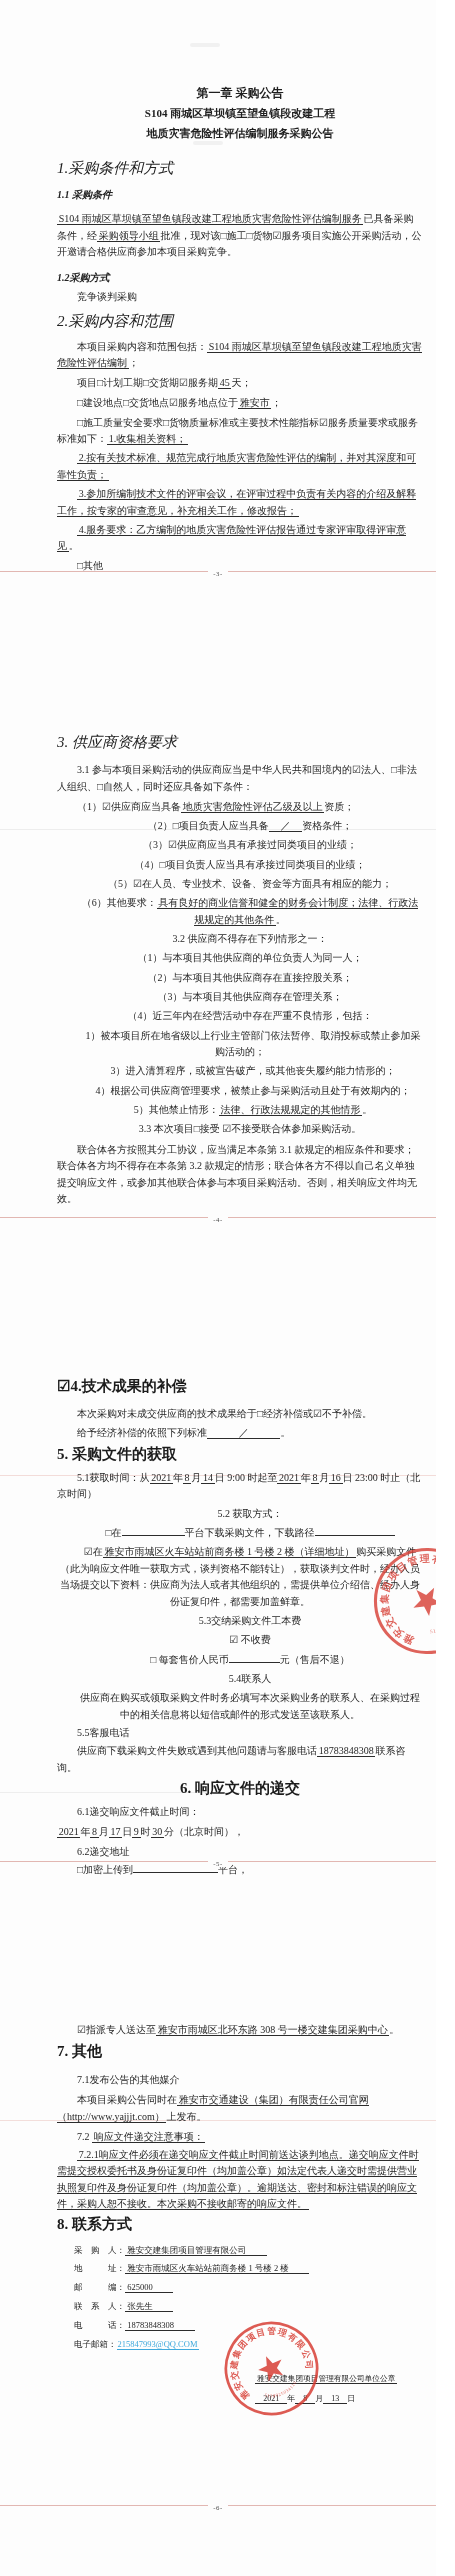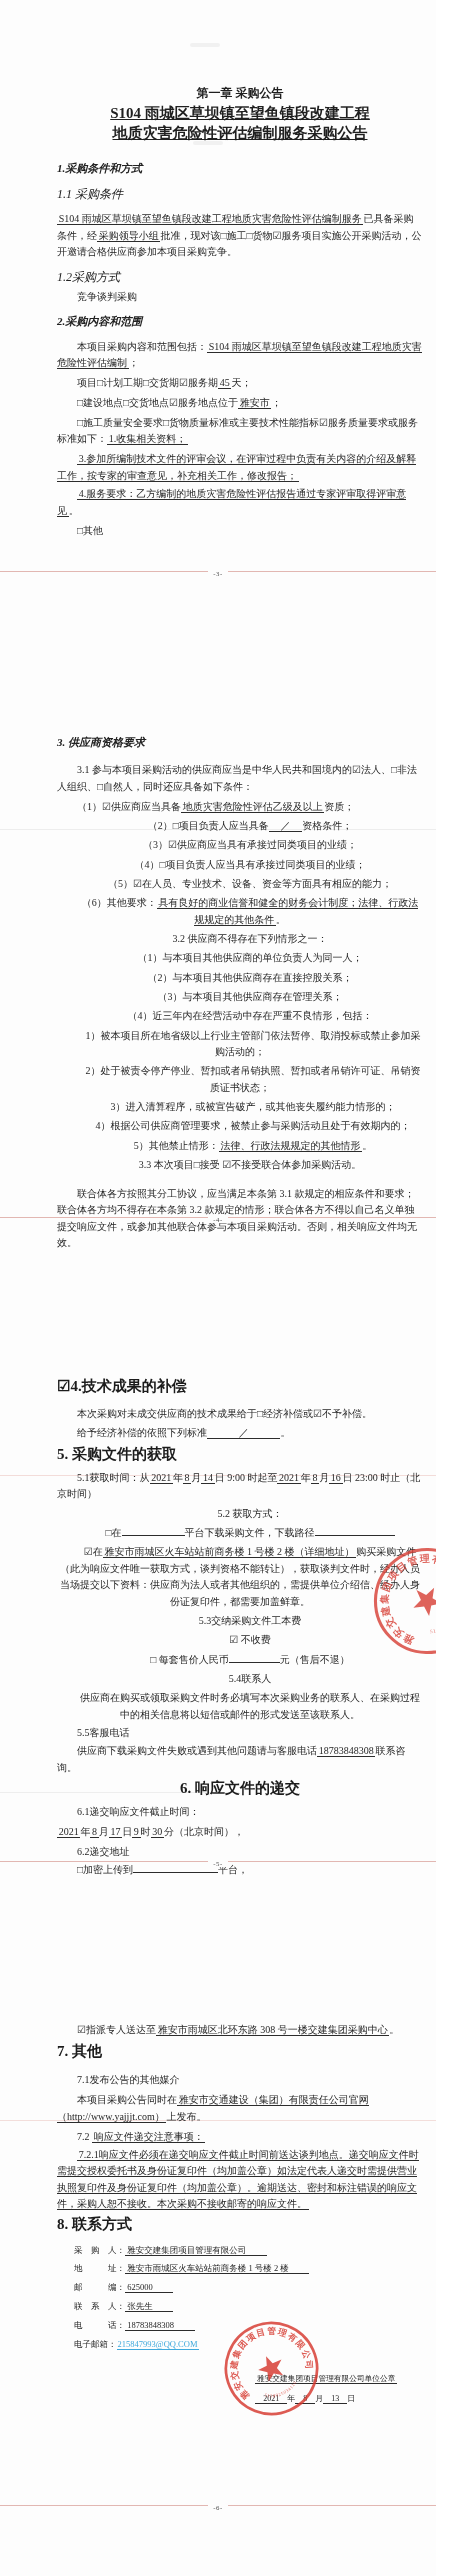--- a/index.html
+++ b/index.html
@@ -1,34 +1,34 @@
 <!DOCTYPE html>
 <html style="font-size:9px"><head>
 <meta charset="utf-8">
 <style>
   html,body{margin:0;padding:0;background:#ffffff;}
   .canvas{position:relative;width:436px;height:2576px;background:#fdfdfd;overflow:hidden;
           font-family:"Liberation Serif","DejaVu Serif",serif;color:#262626;}
   .page{position:absolute;left:0;width:456px;box-sizing:border-box;padding:0 33px 0 57px;}
   .chapter{margin:0;text-align:center;font-size:12px;line-height:19.4px;font-weight:bold;color:#1f1f1f;}
-  .subtitle{margin:0;text-align:center;font-size:15px;line-height:20px;font-weight:bold;color:#1f1f1f;text-decoration:underline;}
-  .hk{margin:0;font-style:italic;font-size:11px;line-height:17px;font-weight:700;color:#222;}
-  .hk.sub{font-size:12px;font-weight:400;}
+  .subtitle{margin:0;text-align:center;font-size:11px;line-height:20px;font-weight:bold;color:#1f1f1f;}
+  .hk{margin:0;font-style:italic;font-size:15px;line-height:17px;font-weight:400;color:#222;}
+  .hk.sub{font-size:10px;font-weight:700;}
   .hb{margin:0;font-family:Liberation Serif, serif;font-weight:bold;
       font-size:15px;line-height:18px;color:#1c1c1c;}
   .b{margin:0;font-size:10px;line-height:16.5px;color:#262626;}
   .ind{text-indent:2em;}
   .ind2{text-indent:2.6em;}
   .u{border-bottom:0.6px solid #2c2c2c;padding:0 1.7px;}
   .uv{border-bottom:0.6px solid #2c2c2c;padding:0 20.5px 0 2.3px;}
   .blank{display:inline-block;border-bottom:0.6px solid #2c2c2c;height:8.5px;vertical-align:baseline;}
   .w90{width:51px;}.w110{width:63px;}.w140{width:80px;}.w150{width:85px;}
   .email{color:#3fa9dc;border-bottom:0.6px solid #3fa9dc;padding:0 1.1px;}
   .mt3{margin-top:1.7px;}.mt4{margin-top:2.3px;}.mt5{margin-top:2.8px;text-align:center;}.mt6{margin-top:3.4px;}
-  .mt7{margin-top:12px;}.mt12{margin-top:6.8px;}.mt14{margin-top:8px;}
+  .mt7{margin-top:4px;}.mt12{margin-top:6.8px;}.mt14{margin-top:8px;}
   .mt16{margin-top:9px;}.mt20{margin-top:11.4px;font-family:Liberation Serif, serif;}.mt22{margin-top:12.5px;}
   .mt30{margin-top:17px;}
   .pagefoot{position:absolute;left:0;right:0;border-top:0.6px solid #e2b7b2;text-align:center;}
   .pagefoot span{display:inline-block;background:#fdfdfd;padding:0 5.1px;transform:translateY(-55%);
                  font-size:6.8px;color:#4a4a4a;letter-spacing:0.6px;}
   .art{position:absolute;height:0.6px;}
   .smudge{position:absolute;background:#f1f1f1;border-radius:2.3px;}
   .stamp{position:absolute;}
   .contact{margin:0 0 2.3px;font-size:8.5px;line-height:16.5px;text-indent:2em;}
   .sigwrap{width:fit-content;margin:19.4px 26px 0 auto;font-size:7.7px;line-height:16.5px;}
@@ -63,20 +63,21 @@
     <p class="hk mt12">2.采购内容和范围</p>
 
     <p class="b ind mt16"><span>本项目采购内容和范围包括：</span><span class="u">S104 雨城区草坝镇至望鱼镇段改建工程地质灾害危险性评估编制</span><span>；</span></p>
 
     <p class="b ind mt6"><span>项目□计划工期□交货期☑服务期</span><span class="u">45</span><span>天；</span></p>
 
     <p class="b ind mt6"><span>□建设地点□交货地点☑服务地点位于</span><span class="u">雅安市</span><span>；</span></p>
 
     <p class="b ind mt6"><span>□施工质量安全要求□货物质量标准或主要技术性能指标☑服务质量要求或服务标准如下：</span><span class="u">1.收集相关资料；</span></p>
 
+    <p class="b ind mt4"><span class="u">2.按有关技术标准、规范完成行地质灾害危险性评估的编制，并对其深度和可靠性负责；</span></p>
     <p class="b ind mt6"><span class="u">3.参加所编制技术文件的评审会议，在评审过程中负责有关内容的介绍及解释工作，按专家的审查意见，补充相关工作，修改报告；</span></p>
     <p class="b ind mt4"><span class="u">4.服务要求：乙方编制的地质灾害危险性评估报告通过专家评审取得评审意见</span><span>。</span></p>
 
     <p class="b ind mt6">□其他</p>
   </section>
 
   <div class="pagefoot" style="top:571px;"><span>-3-</span></div>
 
   <section class="page" style="top:734px;">
     <p class="hk">3. 供应商资格要求</p>
@@ -92,21 +93,20 @@
     <p class="b ind mt5">（5）☑在人员、专业技术、设备、资金等方面具有相应的能力；</p>
 
     <p class="b ind mt5"><span>（6）其他要求：</span><span class="u">具有良好的商业信誉和健全的财务会计制度；法律、行政法规规定的其他条件</span><span>。</span></p>
 
     <p class="b ind mt5">3.2 供应商不得存在下列情形之一：</p>
     <p class="b ind mt5">（1）与本项目其他供应商的单位负责人为同一人；</p>
     <p class="b ind mt5">（2）与本项目其他供应商存在直接控股关系；</p>
     <p class="b ind mt5">（3）与本项目其他供应商存在管理关系；</p>
     <p class="b ind mt5">（4）近三年内在经营活动中存在严重不良情形，包括：</p>
     <p class="b ind2 mt5">1）被本项目所在地省级以上行业主管部门依法暂停、取消投标或禁止参加采购活动的；</p>
-    <p class="b ind2 mt5">2）处于被责令停产停业、暂扣或者吊销执照、暂扣或者吊销许可证、吊销资质证书状态；</p>
     <p class="b ind2 mt5">3）进入清算程序，或被宣告破产，或其他丧失履约能力情形的；</p>
     <p class="b ind2 mt5">4）根据公司供应商管理要求，被禁止参与采购活动且处于有效期内的；</p>
 
     <p class="b ind2 mt5"><span>5）其他禁止情形：</span><span class="u">法律、行政法规规定的其他情形</span><span>。</span></p>
 
     <p class="b ind mt5">3.3 本次项目□接受 ☑不接受联合体参加采购活动。</p>
     <p class="b ind mt7">联合体各方按照其分工协议，应当满足本条第 3.1 款规定的相应条件和要求；联合体各方均不得存在本条第 3.2 款规定的情形；联合体各方不得以自己名义单独提交响应文件，或参加其他联合体参与本项目采购活动。否则，相关响应文件均无效。</p>
   </section>
 
   <div class="pagefoot" style="top:1217px;"><span>-4-</span></div>

